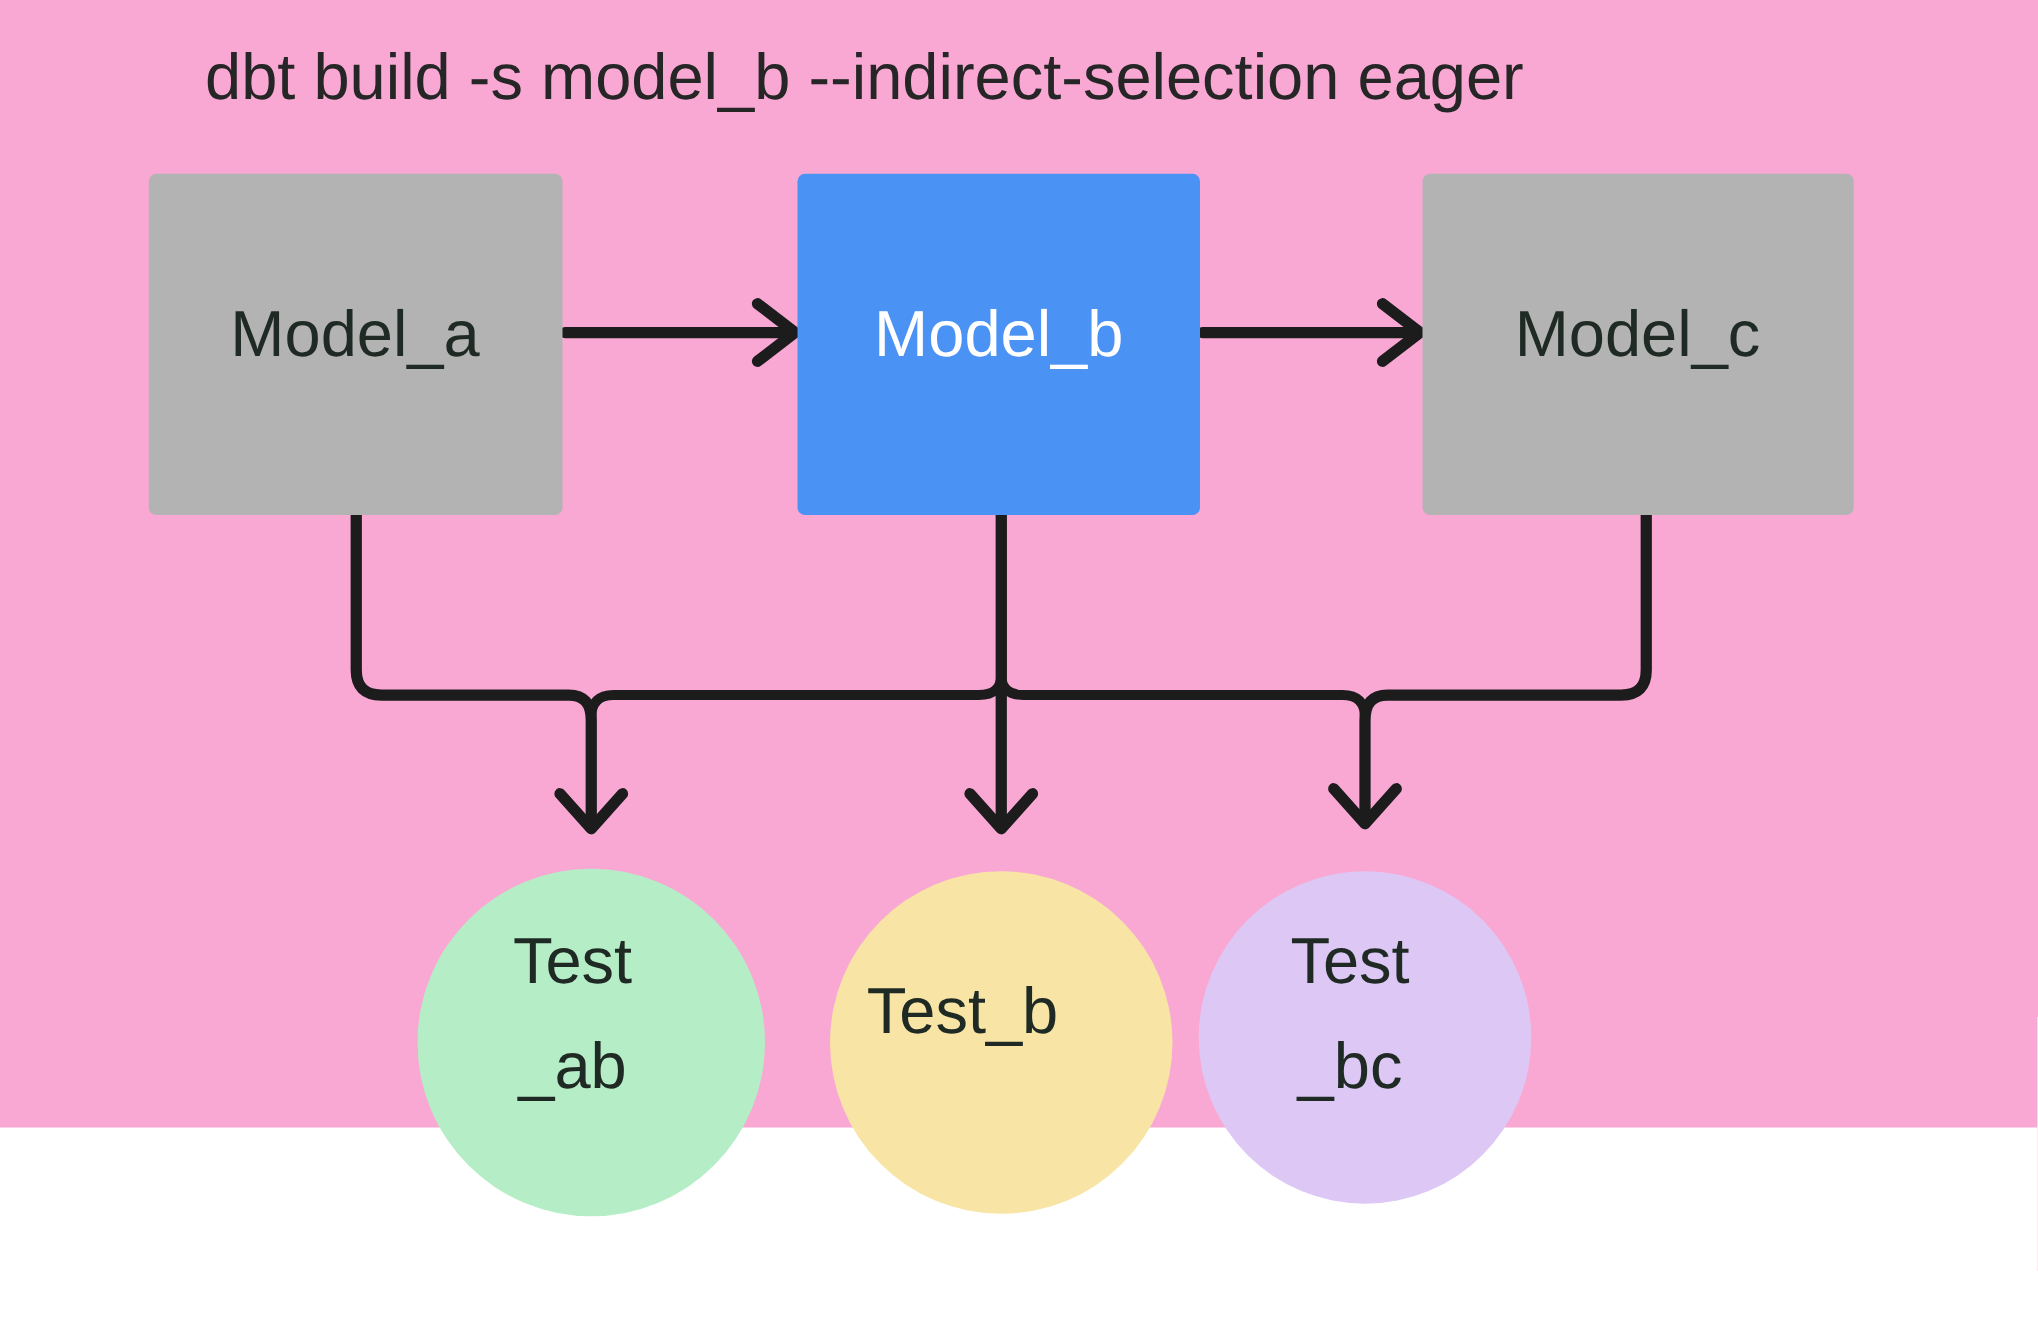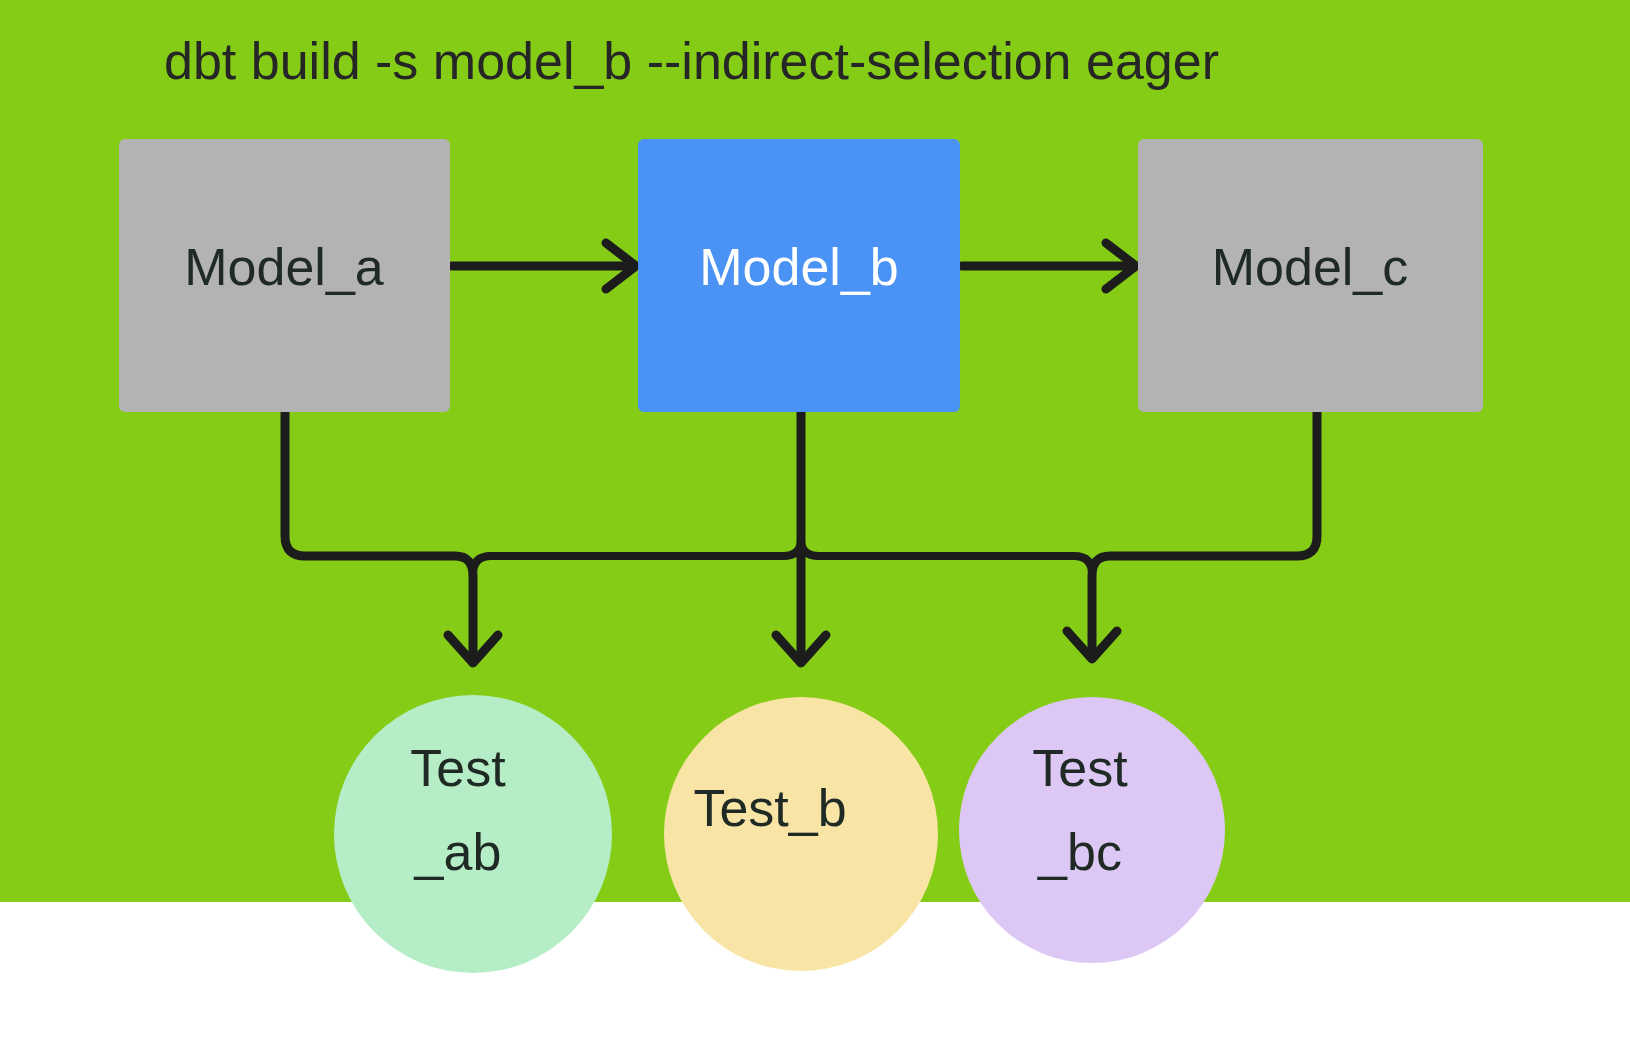--- a/index.html
+++ b/index.html
@@ -10,21 +10,21 @@
   body {
     width: 1630px;
     height: 1060px;
     font-family: "Liberation Sans", sans-serif;
     overflow: hidden;
   }
   #canvas {
     position: relative;
     width: 1630px;
     height: 902px;
-    background: #84cc16;
+    background: #f9a8d4;
   }
   svg.diagram {
     position: absolute;
     top: 0;
     left: 0;
     width: 1630px;
     height: 1060px;
     display: block;
   }
   .title-text {

